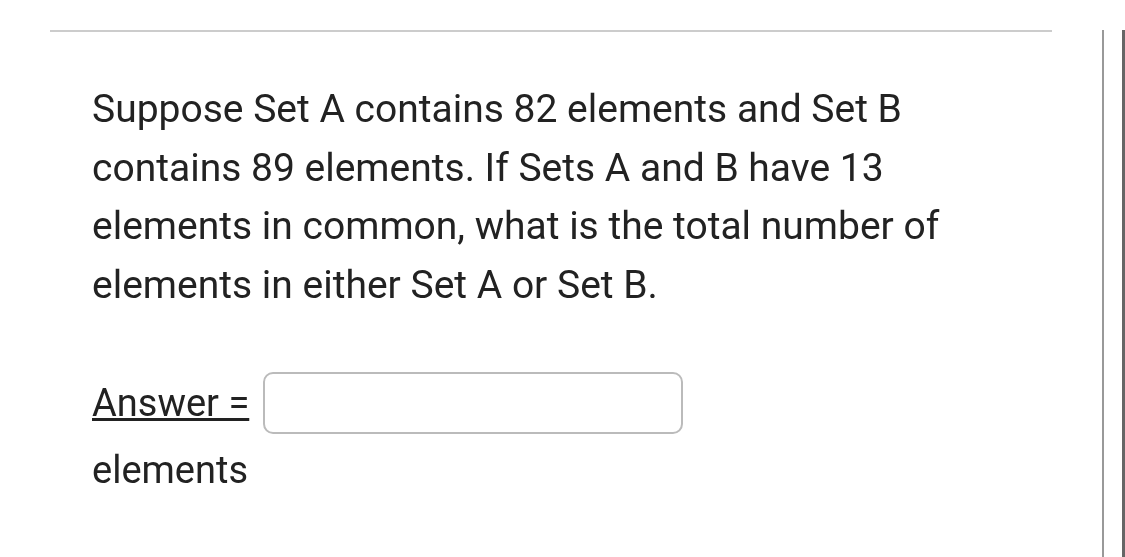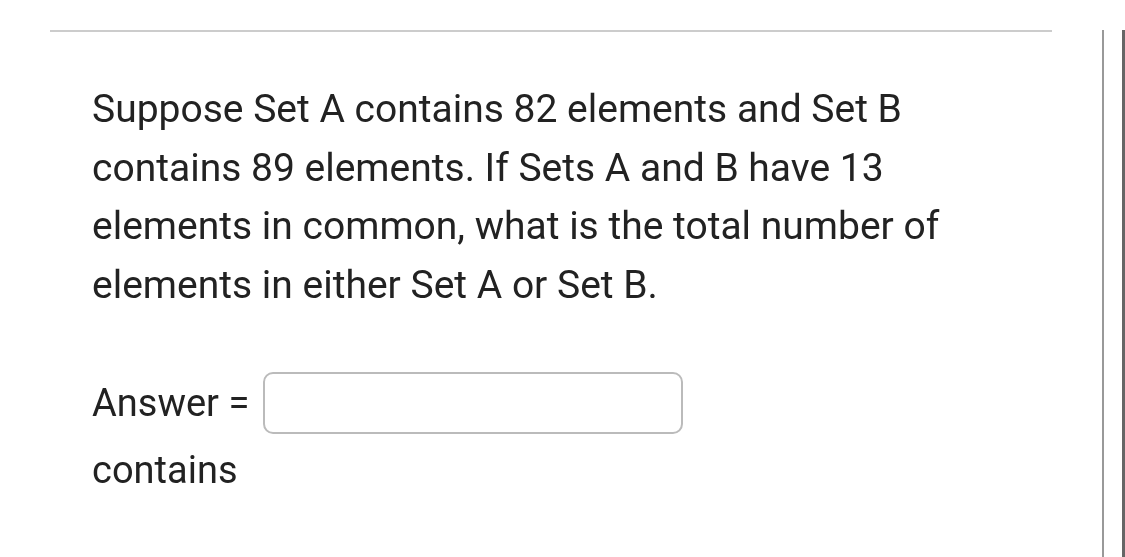--- a/index.html
+++ b/index.html
@@ -39,20 +39,21 @@
     }
     .answer-row {
       display: flex;
       align-items: center;
       gap: 14px;
       margin-bottom: 14px;
     }
     .answer-label {
       font-size: 38px;
       color: #222;
+      text-decoration: underline;
     }
     .answer-input {
       width: 420px;
       height: 62px;
       border: 2px solid #bbb;
       border-radius: 10px;
       font-size: 32px;
       padding: 0 12px;
       background: #fff;
       outline: none;
@@ -67,16 +68,16 @@
 
 <div class="outer-frame">
   <div class="inner-frame">
     <div class="divider"></div>
     <div class="content">
       <p class="question-text">Suppose Set A contains 82 elements and Set B contains 89 elements. If Sets A and B have 13 elements in common, what is the total number of elements in either Set A or Set B.</p>
       <div class="answer-row">
         <span class="answer-label">Answer =</span>
         <input type="text" class="answer-input" value="" style="">
       </div>
-      <div class="elements-label">contains</div>
+      <div class="elements-label">elements</div>
     </div>
   </div>
 </div>
 
 </body></html>

